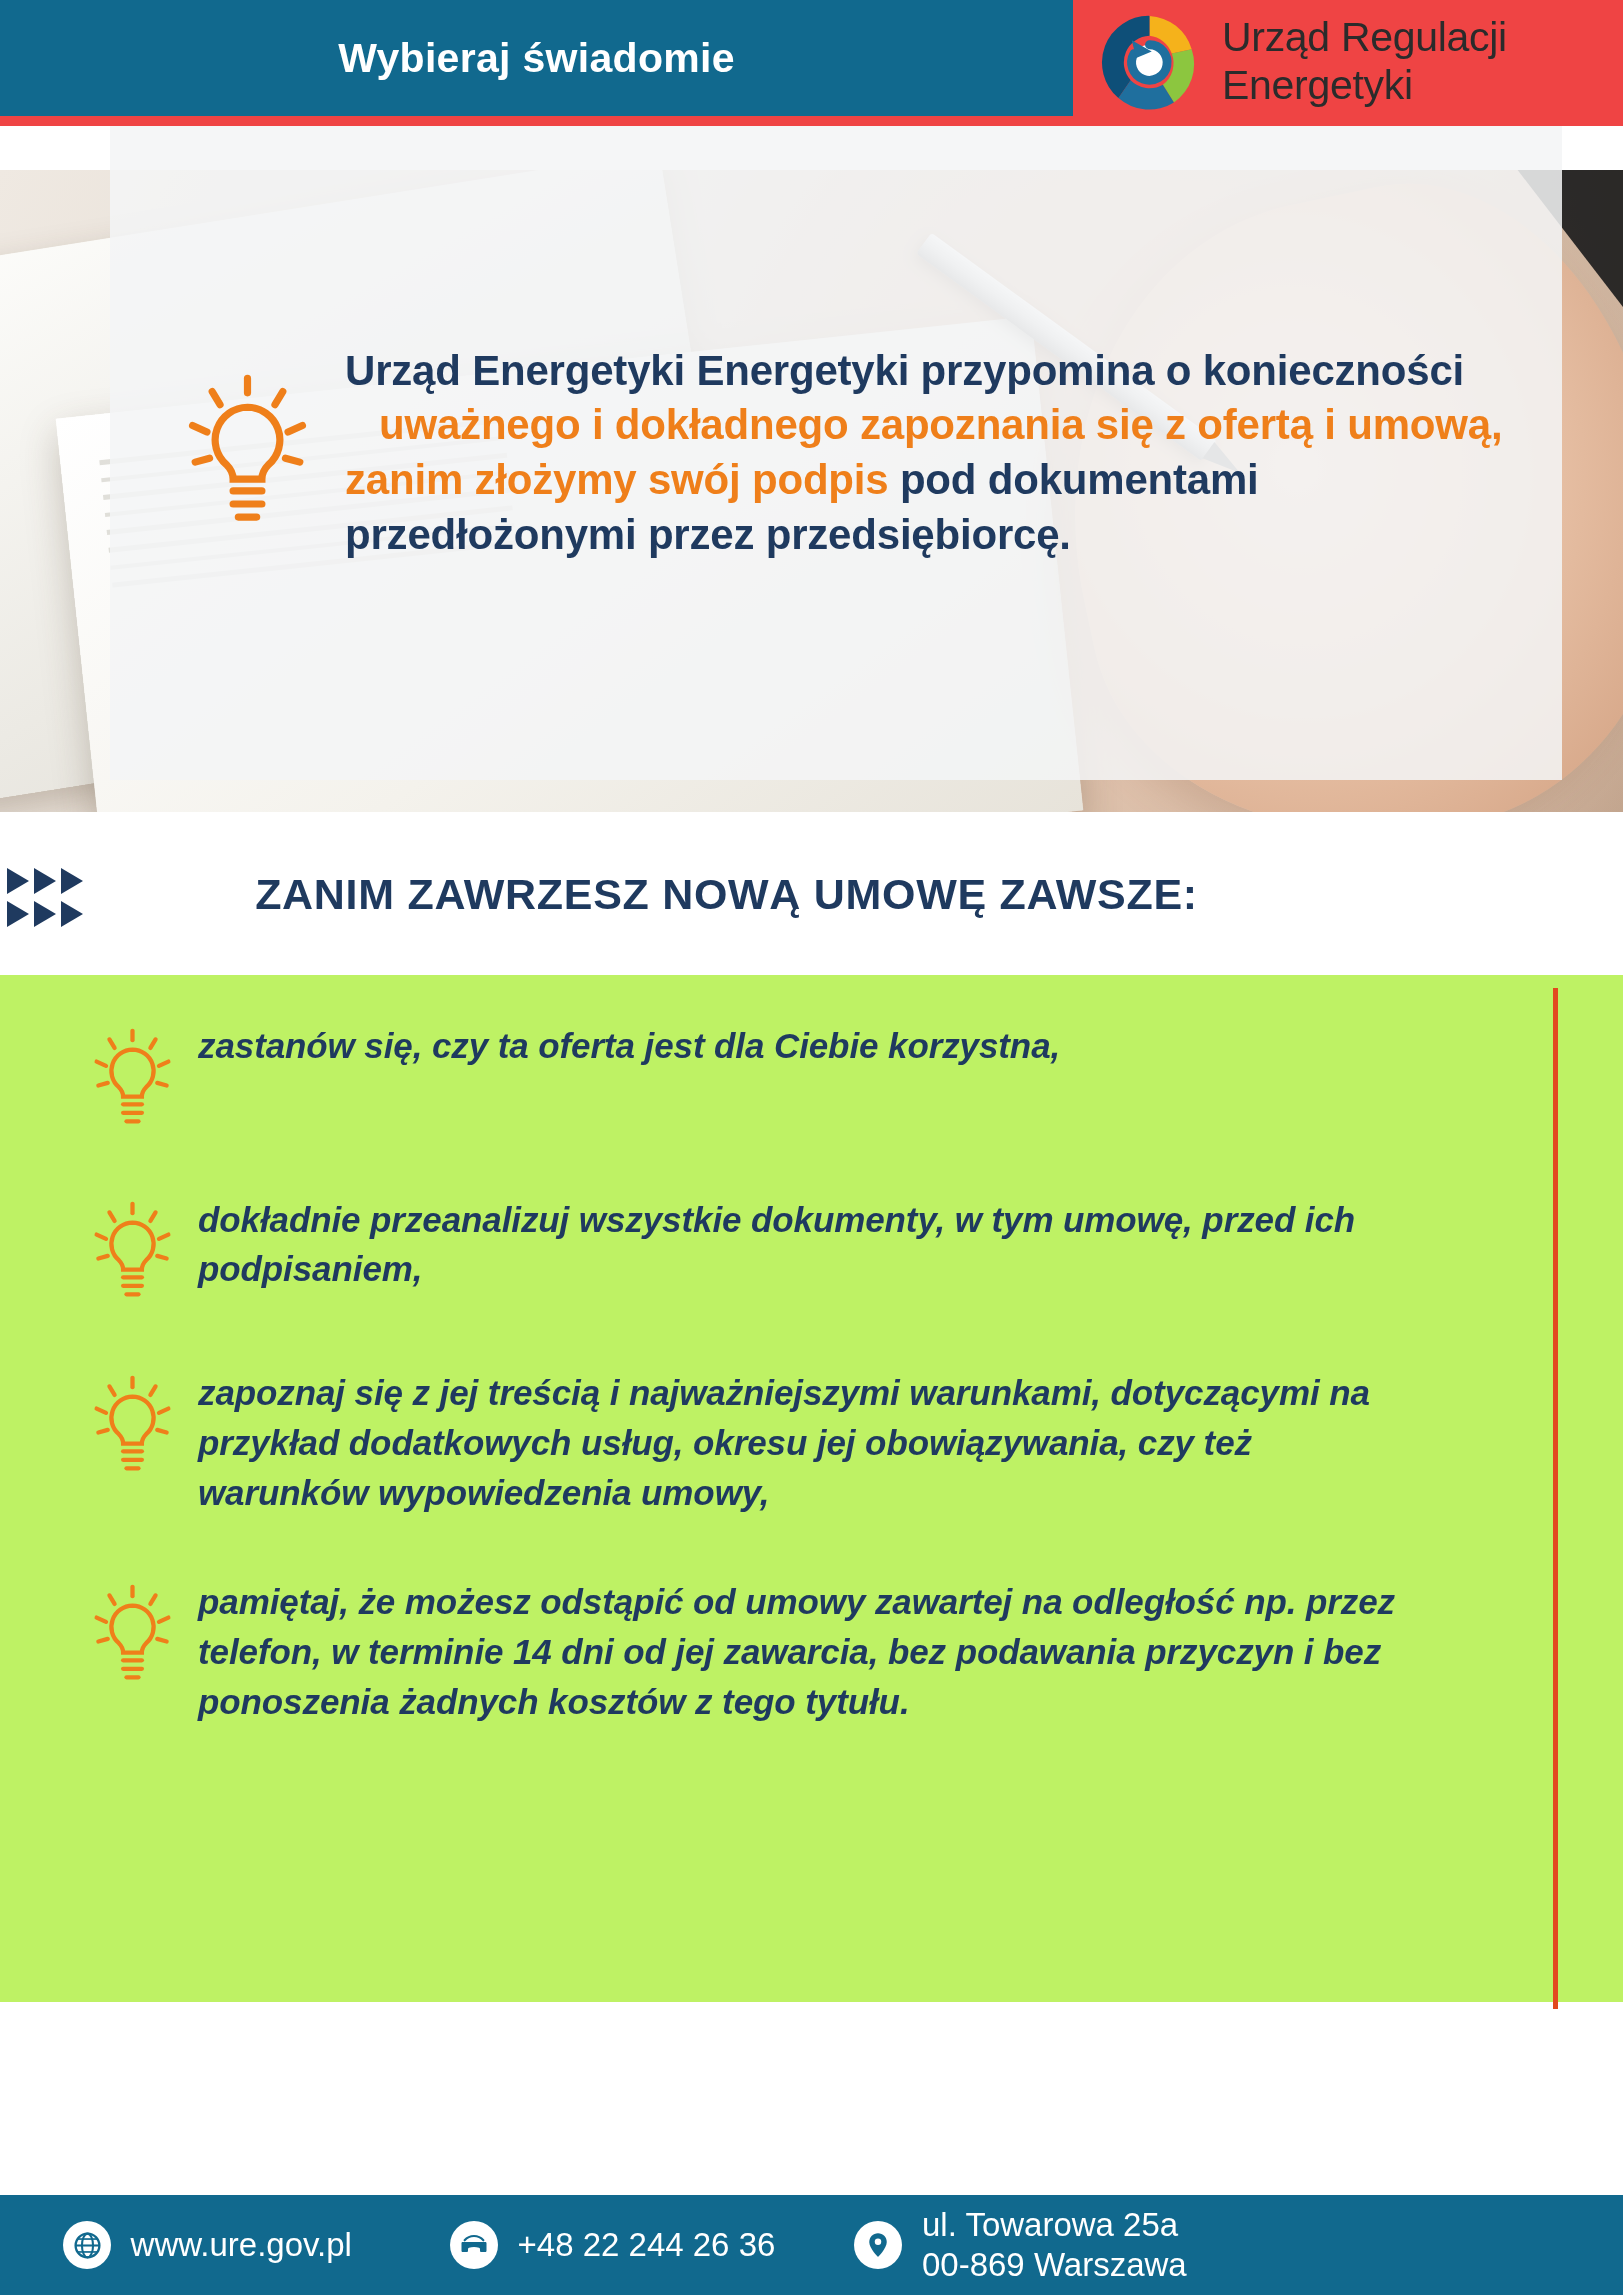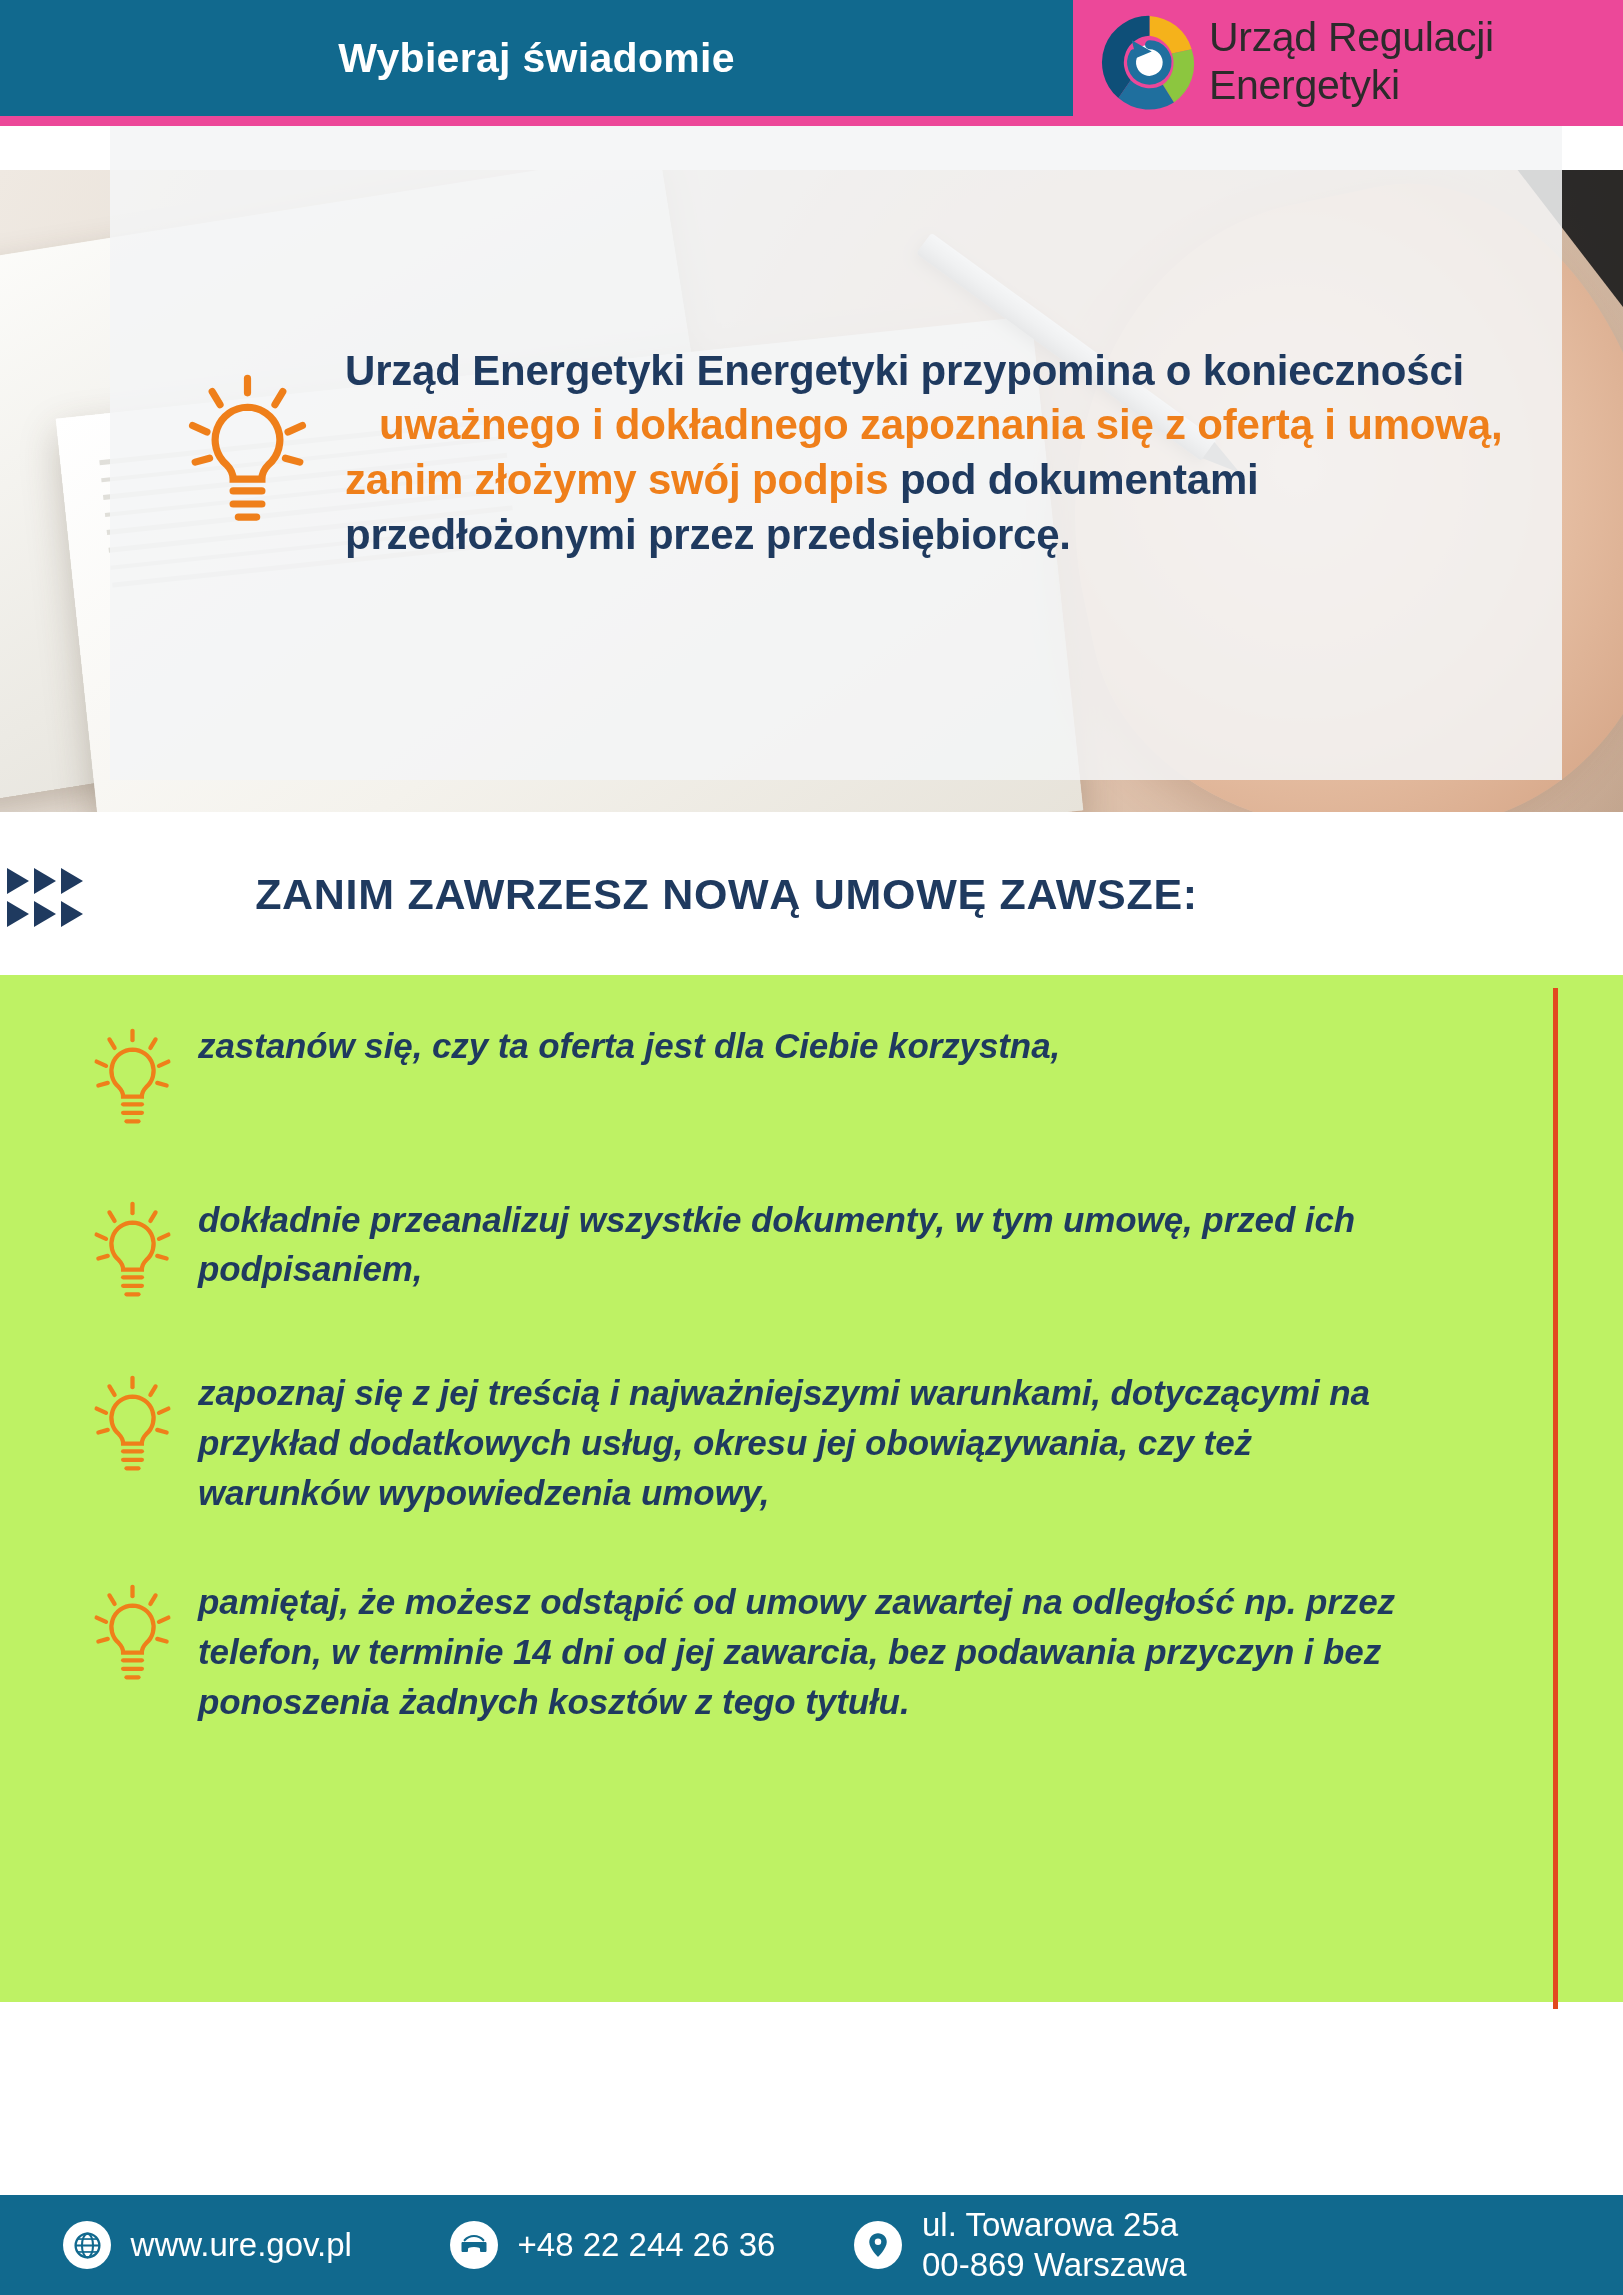--- a/index.html
+++ b/index.html
@@ -18,21 +18,21 @@
     position: relative;
     width: 1623px;
     height: 2295px;
     background: #ffffff;
   }
 
   
   .header {
     position: relative;
     height: 126px;
-    background: #ec4899;
+    background: #ef4444;
     text-decoration: underline;
   }
   .header-bar {
     position: absolute;
     left: 0;
     top: 0;
     width: 1073px;
     height: 116px;
     background: #11698e;
   }
@@ -49,21 +49,21 @@
     font-size: 41px;
     font-weight: bold;
     letter-spacing: 0.3px;
   }
   .logo-wrap {
     position: absolute;
     left: 1094px;
     top: 6.5px;
     display: flex;
     align-items: center;
-    gap: 4px;
+    gap: 17px;
   }
   .logo-mark {
     width: 111px;
     height: 111px;
     position: relative;
   }
   .logo-text {
     color: #2b2b2b;
     font-size: 41px;
     line-height: 1.16;

